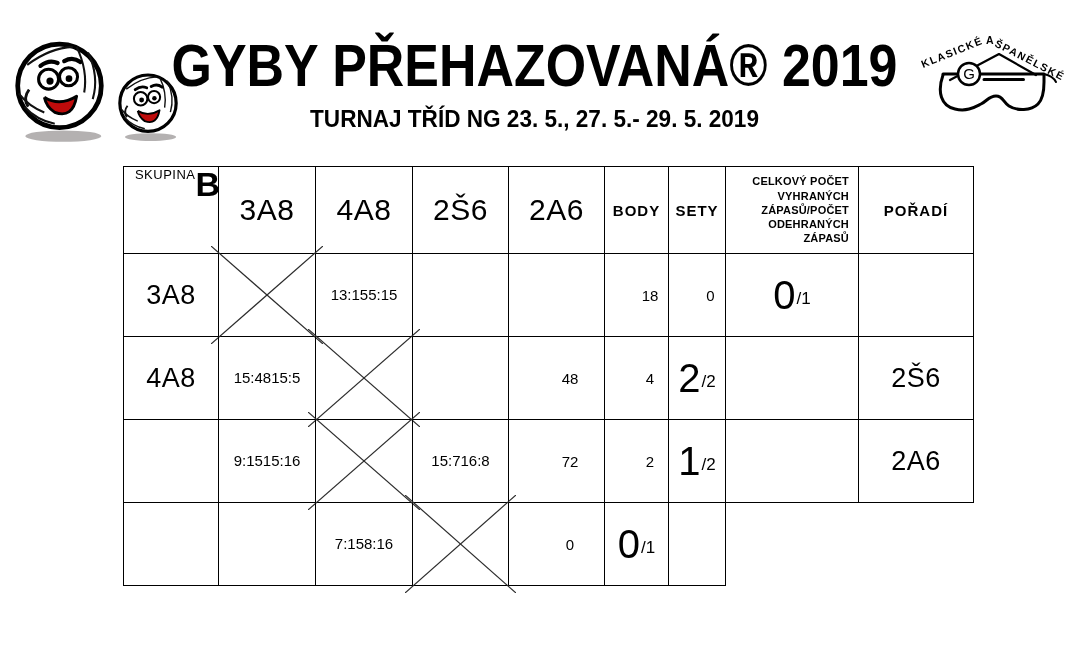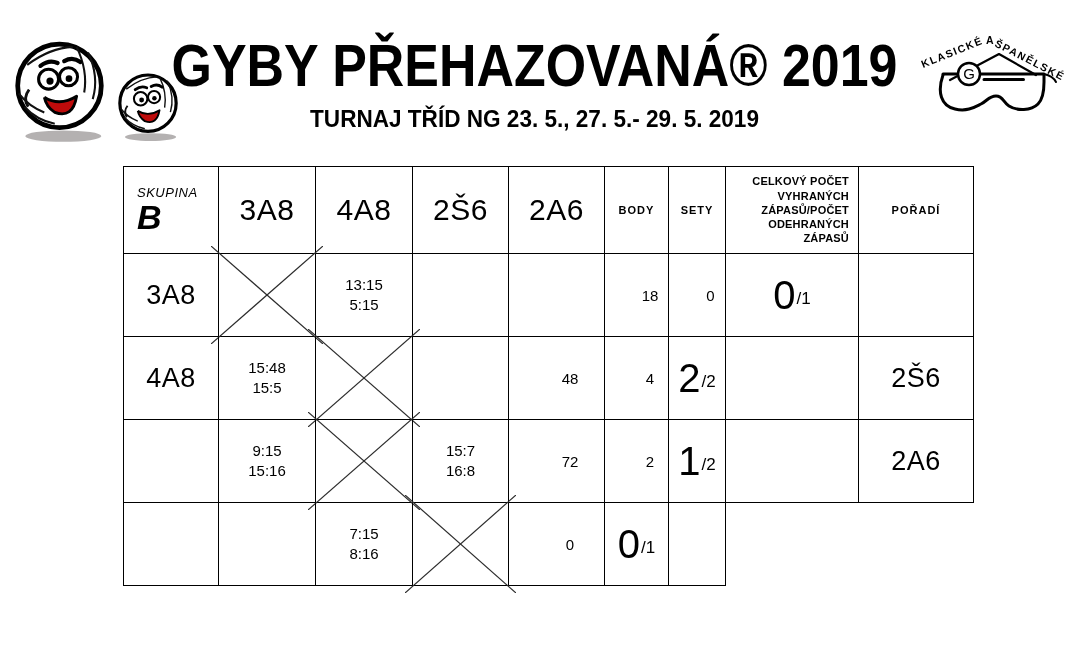--- a/index.html
+++ b/index.html
@@ -19,32 +19,32 @@
 
   
   .tbl{position:absolute;left:123px;top:166px;
        display:grid;
        grid-template-columns:95px 97px 97px 96px 96px 64px 57px 133px 115px;
        grid-template-rows:87px 83px 83px 83px 83px;
        border-top:1px solid #000;border-left:1px solid #000;}
   .cell{position:relative;border-right:1px solid #000;border-bottom:1px solid #000;
         display:flex;align-items:center;justify-content:center;overflow:visible;}
 
-  .group-cell{flex-direction:column;align-items:flex-start;justify-content:center;
-              padding-left:13px;font-style:italic;}
+  .group-cell{align-items:flex-start;justify-content:center;
+              padding-left:13px;}
   .group-label{font-size:13px;letter-spacing:.5px;}
   .group-name{font-size:34px;font-weight:bold;line-height:1.05;}
 
   .opp-head{font-size:30px;letter-spacing:.5px;}
-  .stat-head{font-size:11px;font-weight:bold;letter-spacing:1px;}
+  .stat-head{font-size:15px;font-weight:bold;letter-spacing:1px;}
   .total-head{font-size:11px;font-weight:bold;line-height:1.3;text-align:right;
               padding:0 9px;letter-spacing:.2px;}
 
   .team-cell span{font-size:27px;letter-spacing:.5px;}
-  .score-cell{flex-direction:column;font-size:15px;line-height:1.35;text-align:center;}
+  .score-cell{flex-direction:row;font-size:15px;line-height:1.35;text-align:center;}
   .stat-val{font-size:15px;margin-left:27px;}
   .wins-big{font-size:40px;line-height:1;}
   .wins-small{font-size:17px;position:relative;top:4px;margin-left:1px;}
 
   .xmark{position:absolute;left:-8px;top:-8px;width:calc(100% + 16px);height:calc(100% + 16px);
          pointer-events:none;}
   .xmark line{stroke:#2b2b2b;stroke-width:1.2;vector-effect:non-scaling-stroke;}
 </style>
 </head>
 <body>

